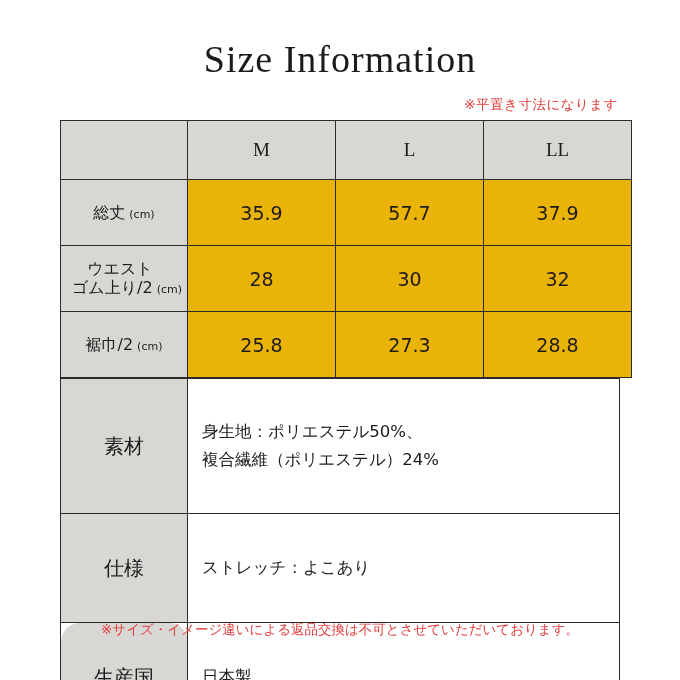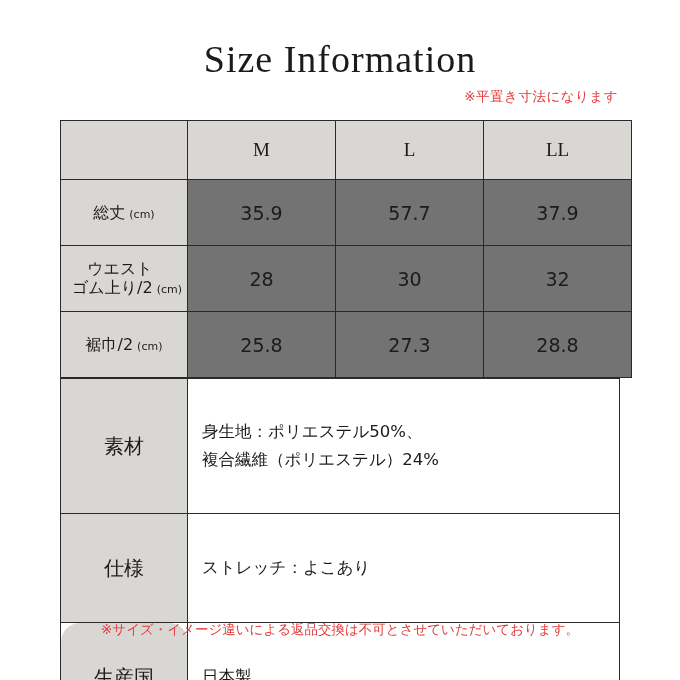--- a/index.html
+++ b/index.html
@@ -29,21 +29,21 @@
     font-family: "Liberation Serif", serif;
     font-size: 38px;
     letter-spacing: 1px;
     color: #1c1a1a;
     font-weight: 400;
     margin-top: 9px;
   }
   .note-top {
     position: absolute;
     right: 62px;
-    top: 88px;
+    top: 96px;
     font-size: 13.5px;
     color: #e23a3a;
     font-family: "DejaVu Sans", sans-serif;
     letter-spacing: 0.5px;
   }
 
   table {
     border-collapse: collapse;
     table-layout: fixed;
   }
@@ -62,21 +62,21 @@
   }
   .size-table thead td {
     background: #d9d7d4;
     height: 56px;
     font-size: 19px;
     font-family: "Liberation Serif", serif;
   }
   .size-table tbody td {
     height: 63px;
     font-size: 19px;
-    background: #737373;
+    background: #eab308;
   }
   .size-table .rowhead {
     background: #d9d7d4;
     font-size: 16px;
     line-height: 1.25;
     text-align: center;
   }
   .rowhead .lbl {
     display: inline-block;
     vertical-align: middle;

